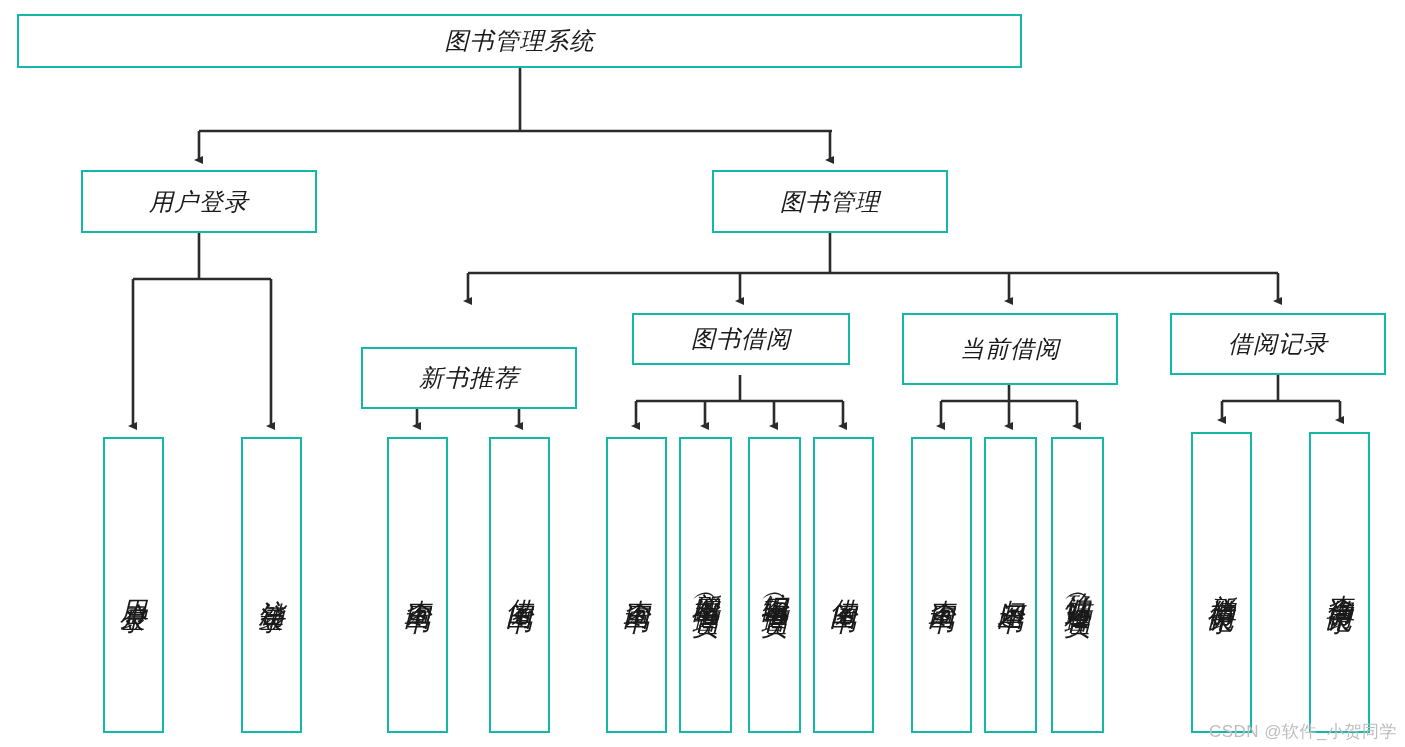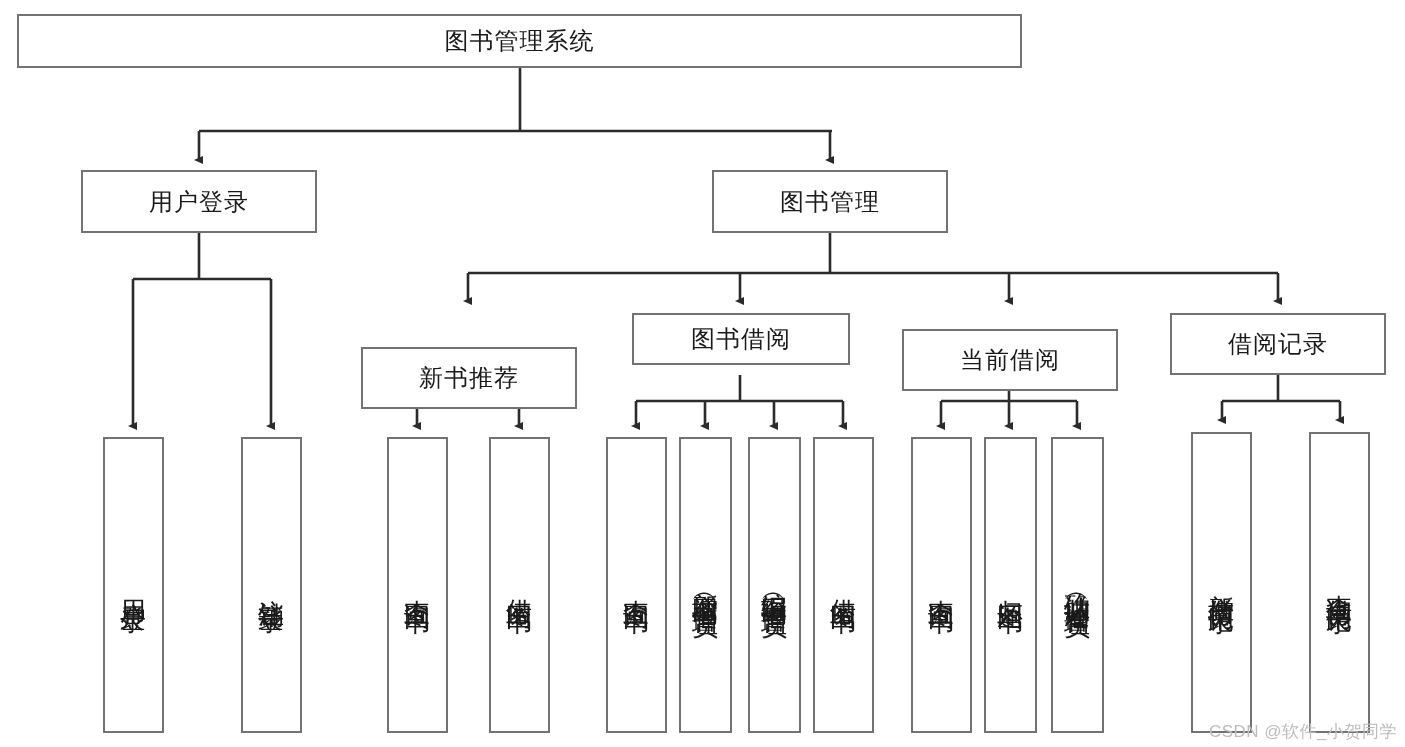--- a/index.html
+++ b/index.html
@@ -21,26 +21,27 @@
     position: absolute;
     left: 0;
     top: 0;
     width: 1405px;
     height: 747px;
     pointer-events: none;
   }
   .node {
     position: absolute;
     box-sizing: border-box;
-    border: 2px solid #737373;
+    border: 2px solid #14b8a6;
     background: #ffffff;
     display: flex;
     align-items: center;
     justify-content: center;
     color: #1a1a1a;
+    font-style: italic;
   }
   .node.h {
     font-size: 24px;
     letter-spacing: 1px;
   }
   .node.v {
     writing-mode: vertical-rl;
     text-orientation: upright;
     font-size: 26px;
     letter-spacing: 3px;
@@ -121,21 +122,21 @@
     </g>
   </svg>
 
   <div class="node h" style="left:17px; top:14px; width:1005px; height:54px;">图书管理系统</div>
 
   <div class="node h" style="left:81px; top:170px; width:236px; height:63px;">用户登录</div>
   <div class="node h" style="left:712px; top:170px; width:236px; height:63px;">图书管理</div>
 
   <div class="node h" style="left:361px; top:313px; width:216px; height:62px;margin-top:34px;">新书推荐</div>
   <div class="node h" style="left:632px; top:313px; width:218px; height:52px;">图书借阅</div>
-  <div class="node h" style="left:902px; top:313px; width:216px; height:62px;margin-top:16px;">当前借阅</div>
+  <div class="node h" style="left:902px; top:313px; width:216px; height:72px;">当前借阅</div>
   <div class="node h" style="left:1170px; top:313px; width:216px; height:62px;">借阅记录</div>
 
   <div class="node v" style="left:103px; top:437px; width:61px; height:296px;">
     <span class="vtext">用户登录</span>
   </div>
   <div class="node v" style="left:241px; top:437px; width:61px; height:296px;">
     <span class="vtext">注销登录</span>
   </div>
 
   <div class="node v" style="left:387px; top:437px; width:61px; height:296px;">

